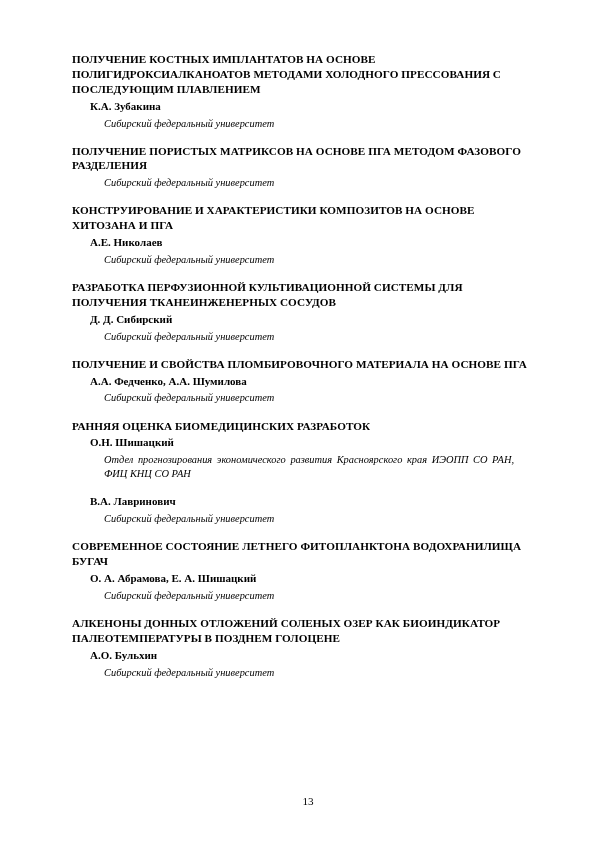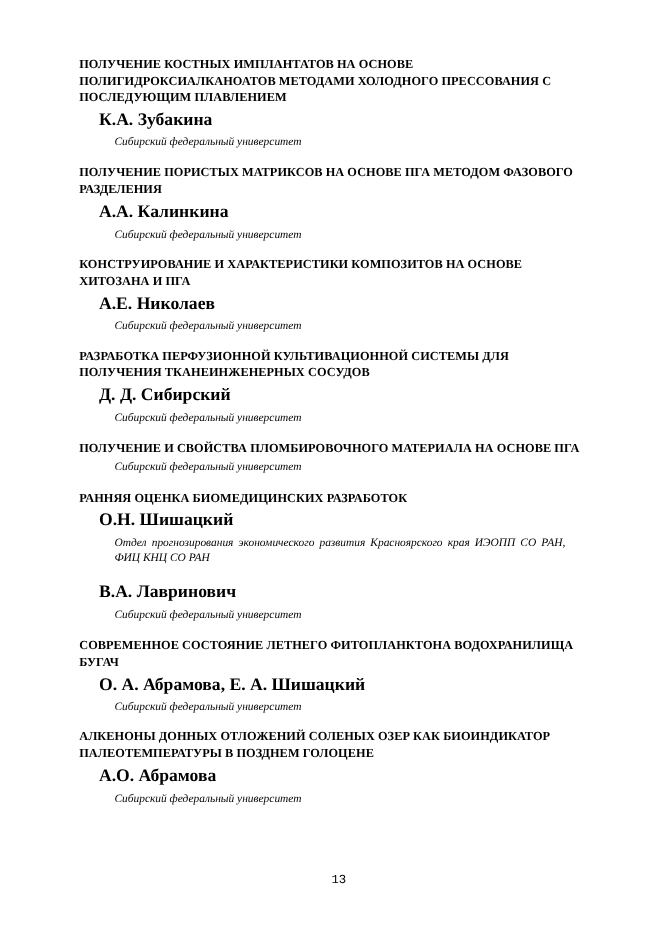--- a/index.html
+++ b/index.html
@@ -27,75 +27,75 @@
   }
   .entry-title {
     font-weight: bold;
     font-size: 11.2px;
     line-height: 1.33;
     text-transform: uppercase;
     letter-spacing: 0.05px;
   }
   .entry-authors {
     font-weight: bold;
-    font-size: 16px;
+    font-size: 11px;
     line-height: 1.35;
     padding-left: 18px;
     margin-top: 2px;
   }
   .entry-affiliation {
     font-style: italic;
     font-size: 10.4px;
     line-height: 1.35;
     padding-left: 32px;
     margin-top: 3px;
     text-align: justify;
     padding-right: 24px;
   }
   .page-number {
     position: absolute;
     left: 16px;
     right: 0;
     top: 795px;
     text-align: center;
     font-size: 11.2px;
-    font-family: Liberation Mono, monospace;
+    font-family: Liberation Serif, serif;
   }
 </style>
 </head>
 <body>
 
 <div class="page">
 
   <div class="entry">
     <div class="entry-title">ПОЛУЧЕНИЕ КОСТНЫХ ИМПЛАНТАТОВ НА ОСНОВЕ ПОЛИГИДРОКСИАЛКАНОАТОВ МЕТОДАМИ ХОЛОДНОГО ПРЕССОВАНИЯ С ПОСЛЕДУЮЩИМ ПЛАВЛЕНИЕМ</div>
     <div class="entry-authors">К.А. Зубакина</div>
     <div class="entry-affiliation">Сибирский федеральный университет</div>
   </div>
 
   <div class="entry">
     <div class="entry-title">ПОЛУЧЕНИЕ ПОРИСТЫХ МАТРИКСОВ НА ОСНОВЕ ПГА МЕТОДОМ ФАЗОВОГО РАЗДЕЛЕНИЯ</div>
-    <div class="entry-authors">А.А. Калинкина</div>
     <div class="entry-affiliation">Сибирский федеральный университет</div>
   </div>
 
   <div class="entry">
     <div class="entry-title">КОНСТРУИРОВАНИЕ И ХАРАКТЕРИСТИКИ КОМПОЗИТОВ НА ОСНОВЕ ХИТОЗАНА И ПГА</div>
     <div class="entry-authors">А.Е. Николаев</div>
     <div class="entry-affiliation">Сибирский федеральный университет</div>
   </div>
 
   <div class="entry">
     <div class="entry-title">РАЗРАБОТКА ПЕРФУЗИОННОЙ КУЛЬТИВАЦИОННОЙ СИСТЕМЫ ДЛЯ ПОЛУЧЕНИЯ ТКАНЕИНЖЕНЕРНЫХ СОСУДОВ</div>
     <div class="entry-authors">Д. Д. Сибирский</div>
     <div class="entry-affiliation">Сибирский федеральный университет</div>
   </div>
 
   <div class="entry">
     <div class="entry-title">ПОЛУЧЕНИЕ И СВОЙСТВА ПЛОМБИРОВОЧНОГО МАТЕРИАЛА НА ОСНОВЕ ПГА</div>
+    <div class="entry-authors">А.А. Федченко, А.А. Шумилова</div>
     <div class="entry-affiliation">Сибирский федеральный университет</div>
   </div>
 
   <div class="entry">
     <div class="entry-title">РАННЯЯ ОЦЕНКА БИОМЕДИЦИНСКИХ РАЗРАБОТОК</div>
     <div class="entry-authors">О.Н. Шишацкий</div>
     <div class="entry-affiliation">Отдел прогнозирования экономического развития Красноярского края ИЭОПП СО РАН, ФИЦ КНЦ СО РАН</div>
   </div>
 
   <div class="entry">
@@ -104,19 +104,19 @@
   </div>
 
   <div class="entry">
     <div class="entry-title">СОВРЕМЕННОЕ СОСТОЯНИЕ ЛЕТНЕГО ФИТОПЛАНКТОНА ВОДОХРАНИЛИЩА БУГАЧ</div>
     <div class="entry-authors">О. А. Абрамова, Е. А. Шишацкий</div>
     <div class="entry-affiliation">Сибирский федеральный университет</div>
   </div>
 
   <div class="entry">
     <div class="entry-title">АЛКЕНОНЫ ДОННЫХ ОТЛОЖЕНИЙ СОЛЕНЫХ ОЗЕР КАК БИОИНДИКАТОР ПАЛЕОТЕМПЕРАТУРЫ В ПОЗДНЕМ ГОЛОЦЕНЕ</div>
-    <div class="entry-authors">А.О. Абрамова</div>
+    <div class="entry-authors">А.О. Бульхин</div>
     <div class="entry-affiliation">Сибирский федеральный университет</div>
   </div>
 
   <div class="page-number">13</div>
 
 </div>
 
 </body></html>

